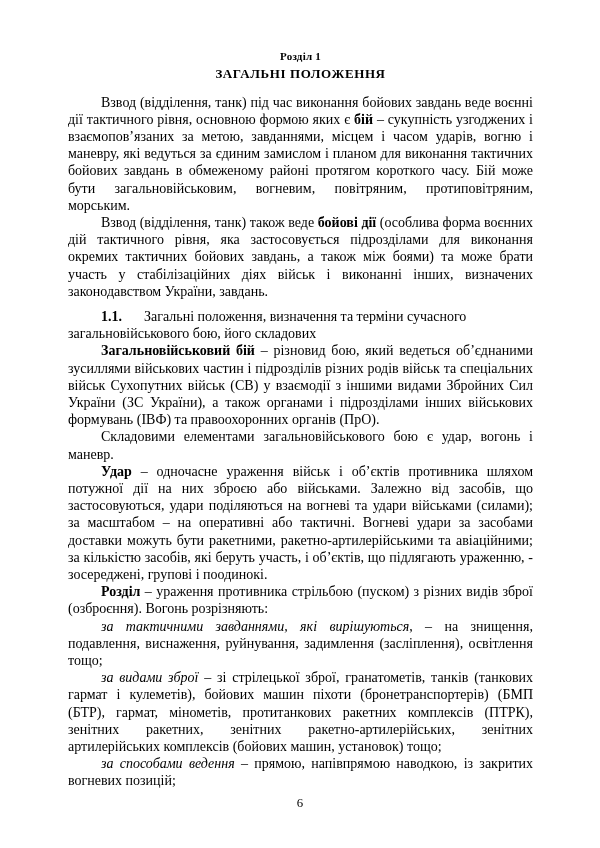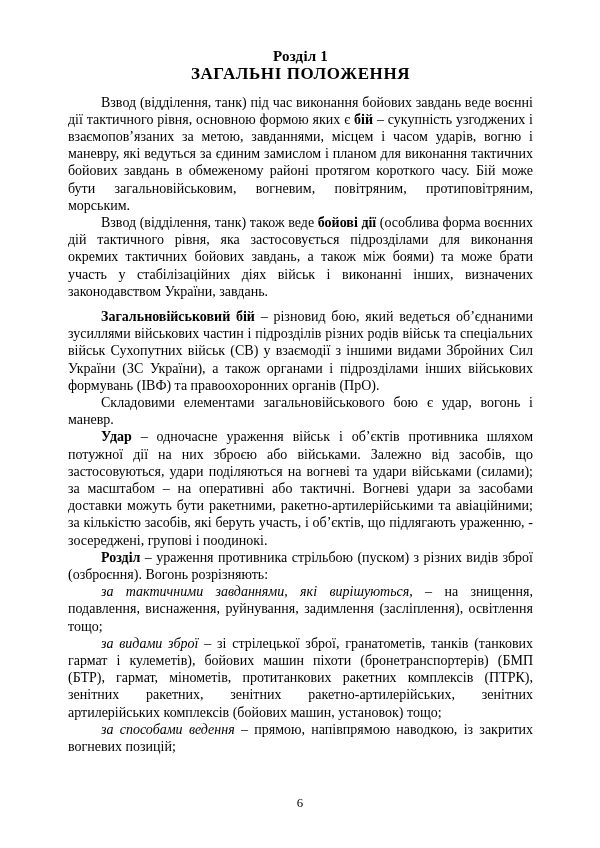--- a/index.html
+++ b/index.html
@@ -23,27 +23,27 @@
     position: absolute;
     left: 68px;
     top: 48px;
     width: 465px;
   }
   .heading-block {
     text-align: center;
     margin: 0 0 12px 0;
   }
   .heading-line-1 {
-    font-size: 15px;
+    font-size: 11px;
     font-weight: bold;
     line-height: 16.5px;
     letter-spacing: 0.2px;
   }
   .heading-line-2 {
-    font-size: 17px;
+    font-size: 13px;
     font-weight: bold;
     line-height: 17px;
     letter-spacing: 0.6px;
   }
   p.para {
     margin: 0;
     font-size: 14px;
     line-height: 17.2px;
     text-align: justify;
     text-indent: 33px;
@@ -95,20 +95,22 @@
 
     <p class="para"><span>Взвод (відділення, танк) під час виконання бойових завдань веде воєнні дії тактичного рівня, основною формою яких є </span><span class="b">бій</span><span> – сукупність узгоджених і взаємопов’язаних за метою, завданнями, місцем і часом ударів, вогню і маневру, які ведуться за єдиним замислом і планом для виконання тактичних бойових завдань в обмеженому районі протягом короткого часу. Бій може бути загальновійськовим, вогневим, повітряним, протиповітряним, морським.</span></p>
 
     <p class="para"><span>Взвод (відділення, танк) також веде </span><span class="b">бойові дії</span><span> (особлива форма воєнних дій тактичного рівня, яка застосовується підрозділами для виконання окремих тактичних бойових завдань, а також між боями) та може брати участь у стабілізаційних діях військ і виконанні інших, визначених законодавством України, завдань.</span></p>
 
     <div class="spacer-sm"></div>
 
 
     <div class="spacer-sm"></div>
 
+    <p class="para"><span class="num">1.1.</span><span class="num-gap"></span><span>Загальні положення, визначення та терміни сучасного</span></p>
+    <p class="para no-indent">загальновійськового бою, його складових</p>
 
     <p class="para"><span class="b">Загальновійськовий бій</span><span> – різновид бою, який ведеться об’єднаними зусиллями військових частин і підрозділів різних родів військ та спеціальних військ Сухопутних військ (СВ) у взаємодії з іншими видами Збройних Сил України (ЗС України), а також органами і підрозділами інших військових формувань (ІВФ) та правоохоронних органів (ПрО).</span></p>
 
 
     <p class="para">Складовими елементами загальновійськового бою є удар, вогонь і маневр.</p>
 
     <p class="para"><span class="b">Удар</span><span> – одночасне ураження військ і об’єктів противника шляхом потужної дії на них зброєю або військами. Залежно від засобів, що застосовуються, удари поділяються на вогневі та удари військами (силами); за масштабом – на оперативні або тактичні. Вогневі удари за засобами доставки можуть бути ракетними, ракетно-артилерійськими та авіаційними; за кількістю засобів, які беруть участь, і об’єктів, що підлягають ураженню, - зосереджені, групові і поодинокі.</span></p>
 
     <p class="para"><span class="b">Розділ</span><span> – ураження противника стрільбою (пуском) з різних видів зброї (озброєння). Вогонь розрізняють:</span></p>
 

